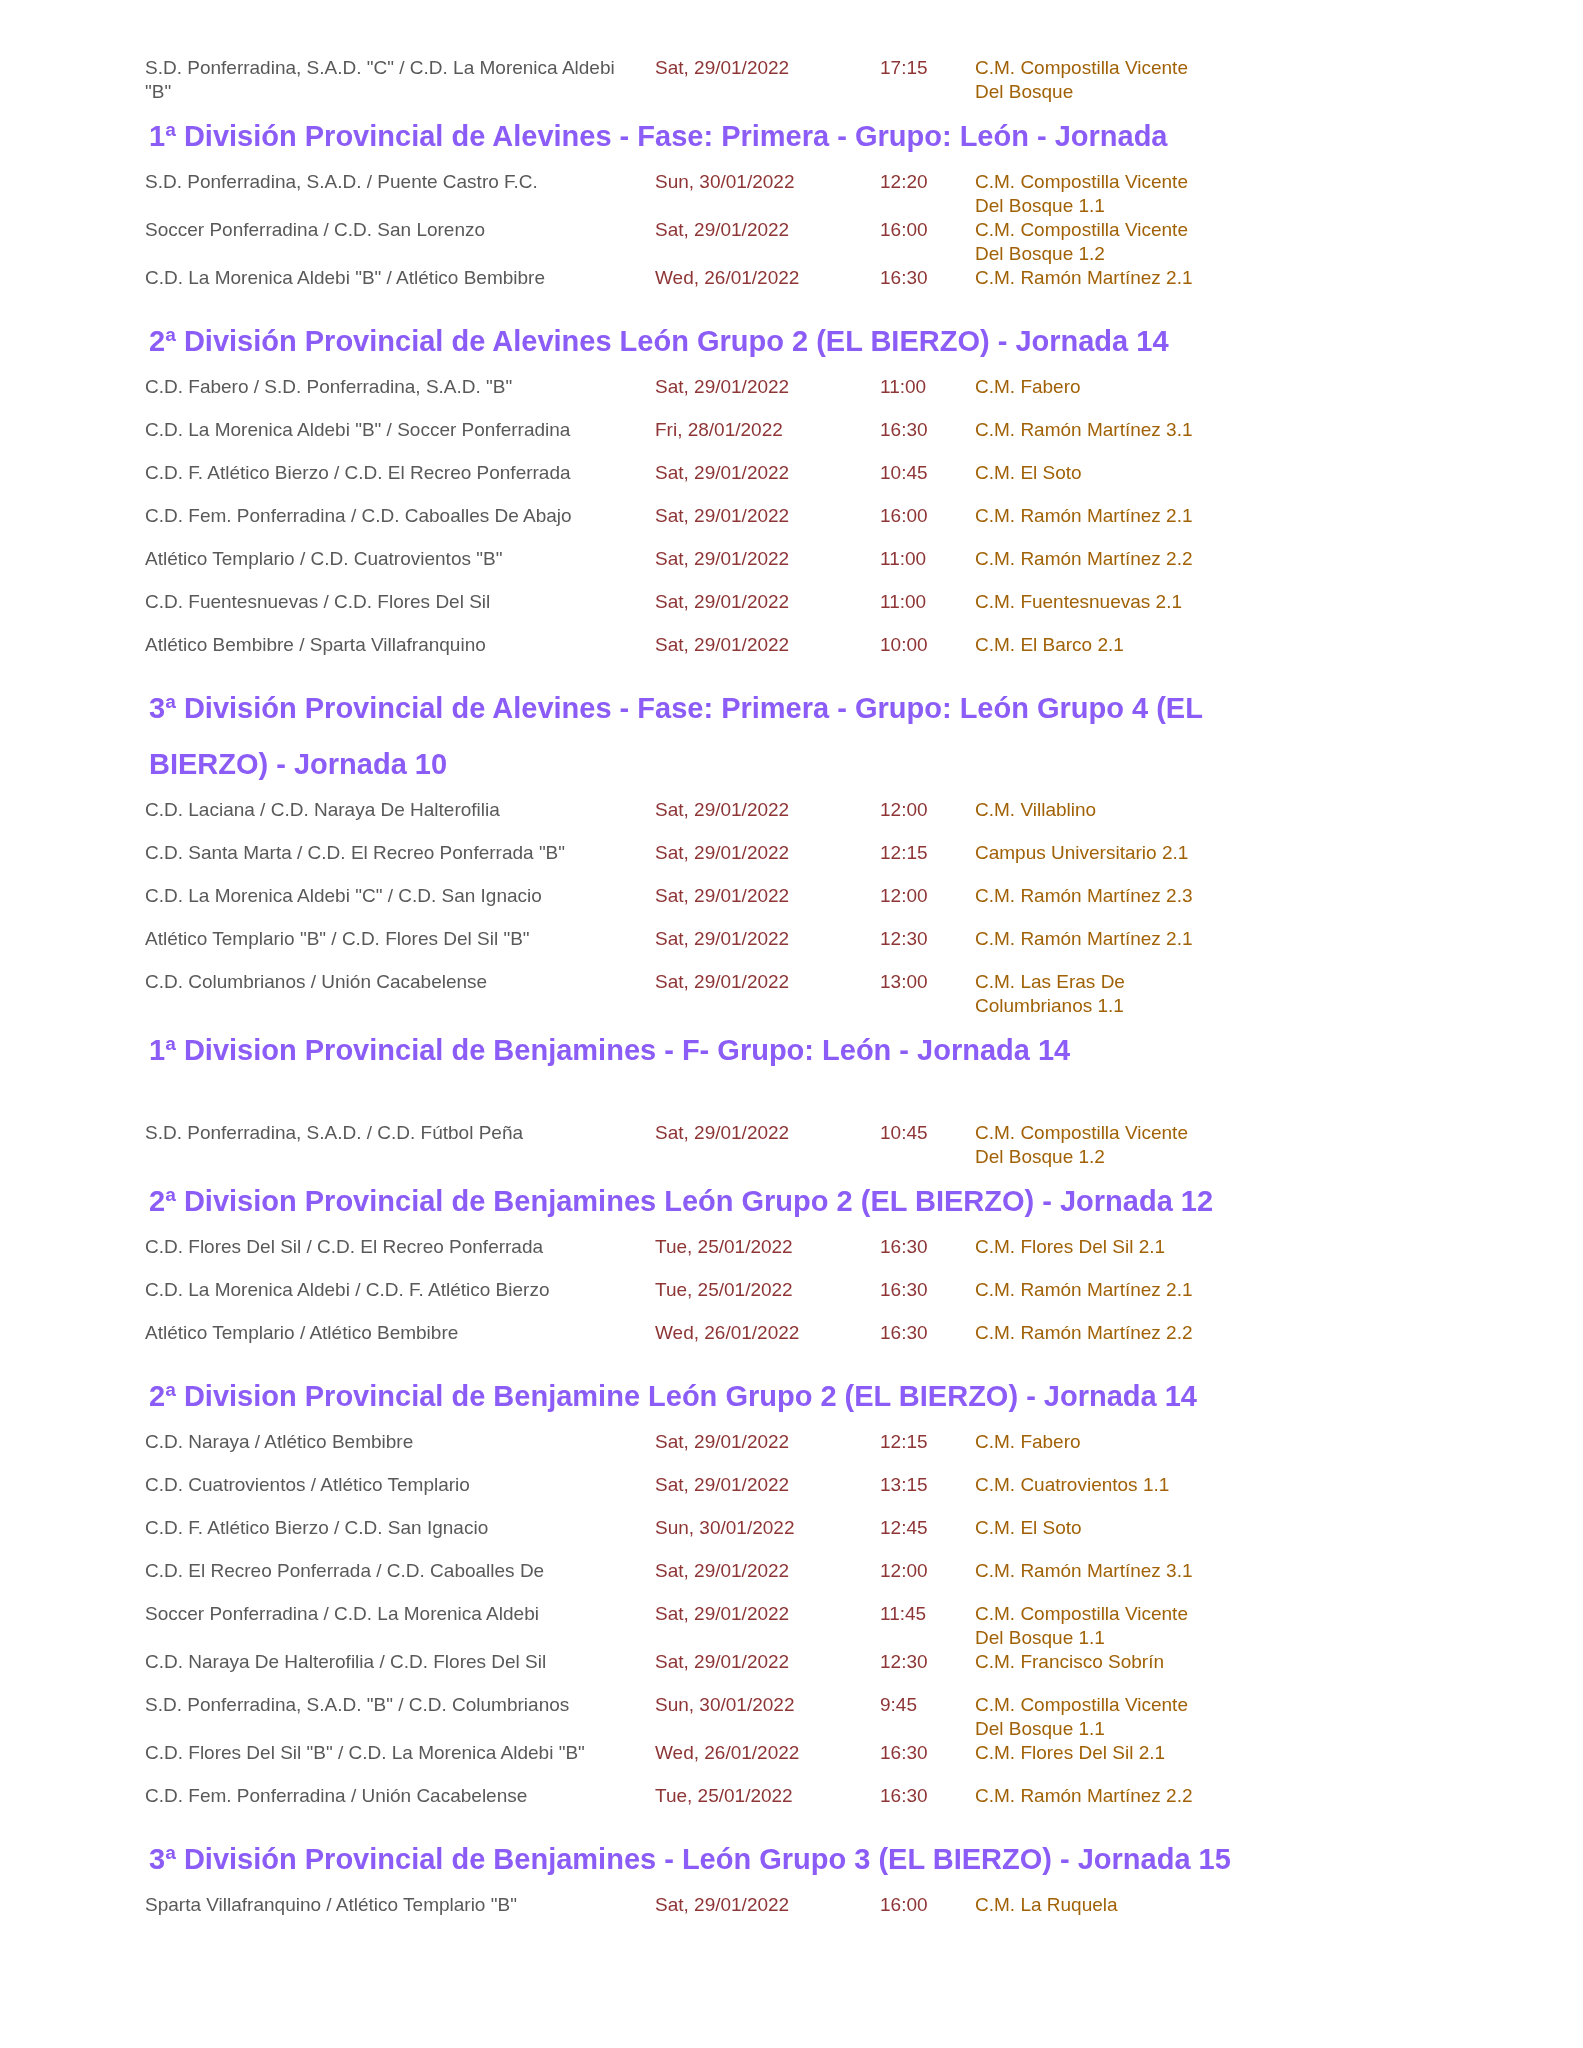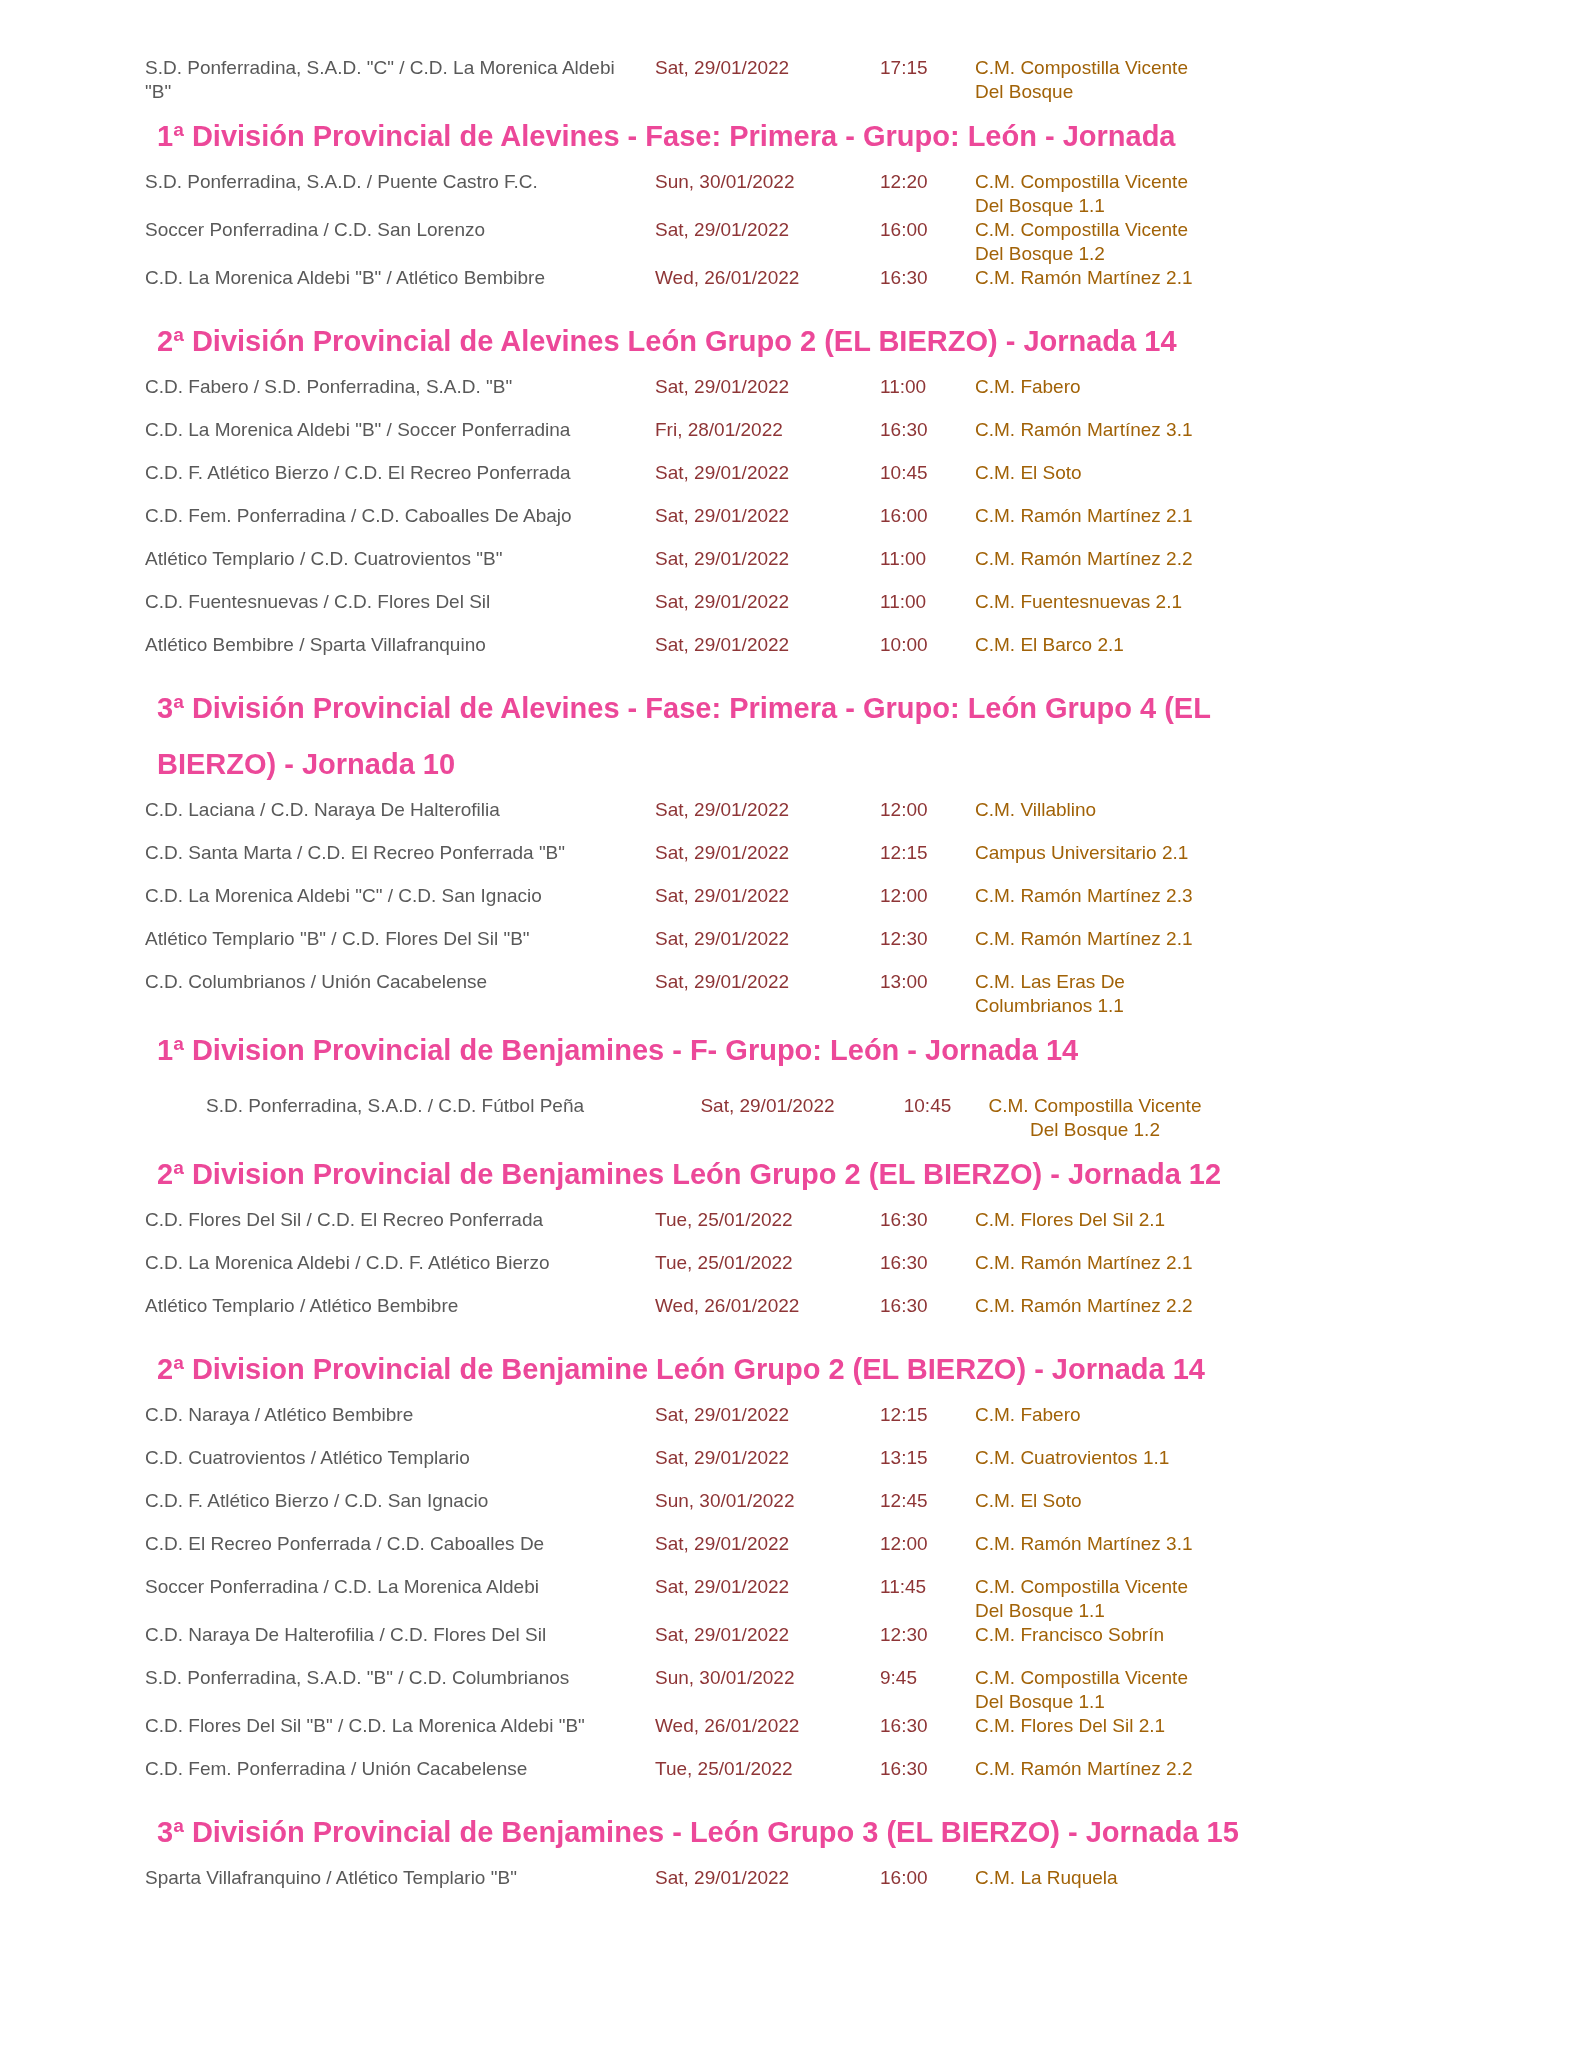--- a/index.html
+++ b/index.html
@@ -12,29 +12,29 @@
   }
   .doc {
     padding-top: 56px;
     padding-left: 145px;
     padding-right: 40px;
     box-sizing: border-box;
   }
   .section-title {
     font-size: 29px;
     font-weight: bold;
-    color: #ec4899;
+    color: #8b5cf6;
     line-height: 56px;
     max-width: 1090px;
-    margin: 4px 0 6px 12px;
+    margin: 4px 0 6px 4px;
     letter-spacing: 0px;
   }
   .section-title:empty { display: none; }
   .rows { margin: 0; }
-  .rows.spacer { margin-top: 16px; text-align: center; }
+  .rows.spacer { margin-top: 43px; }
   .row {
     display: flex;
     align-items: flex-start;
     min-height: 43px;
     font-size: 19px;
   }
   .c-teams {
     width: 510px;
     padding-right: 10px;
     box-sizing: border-box;

